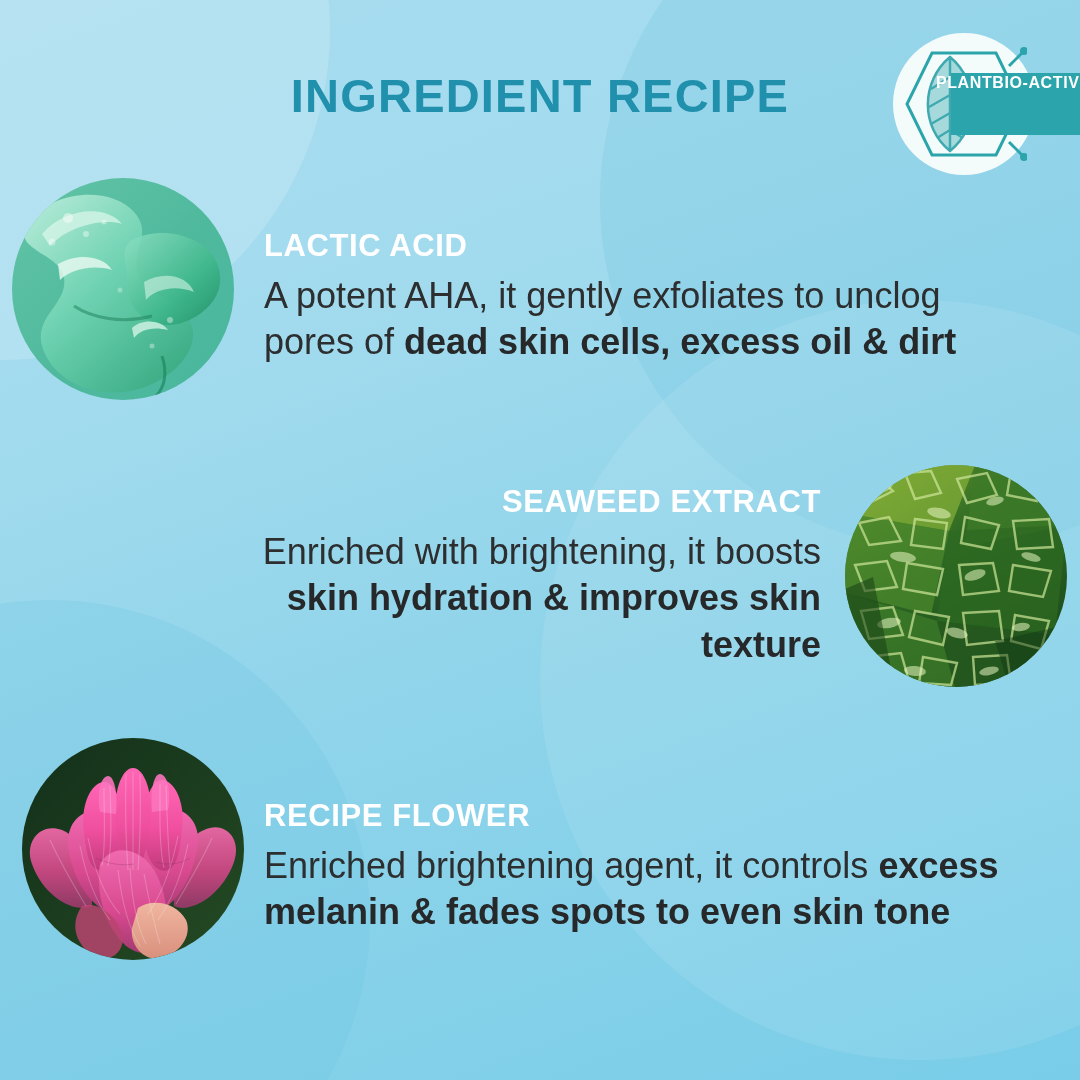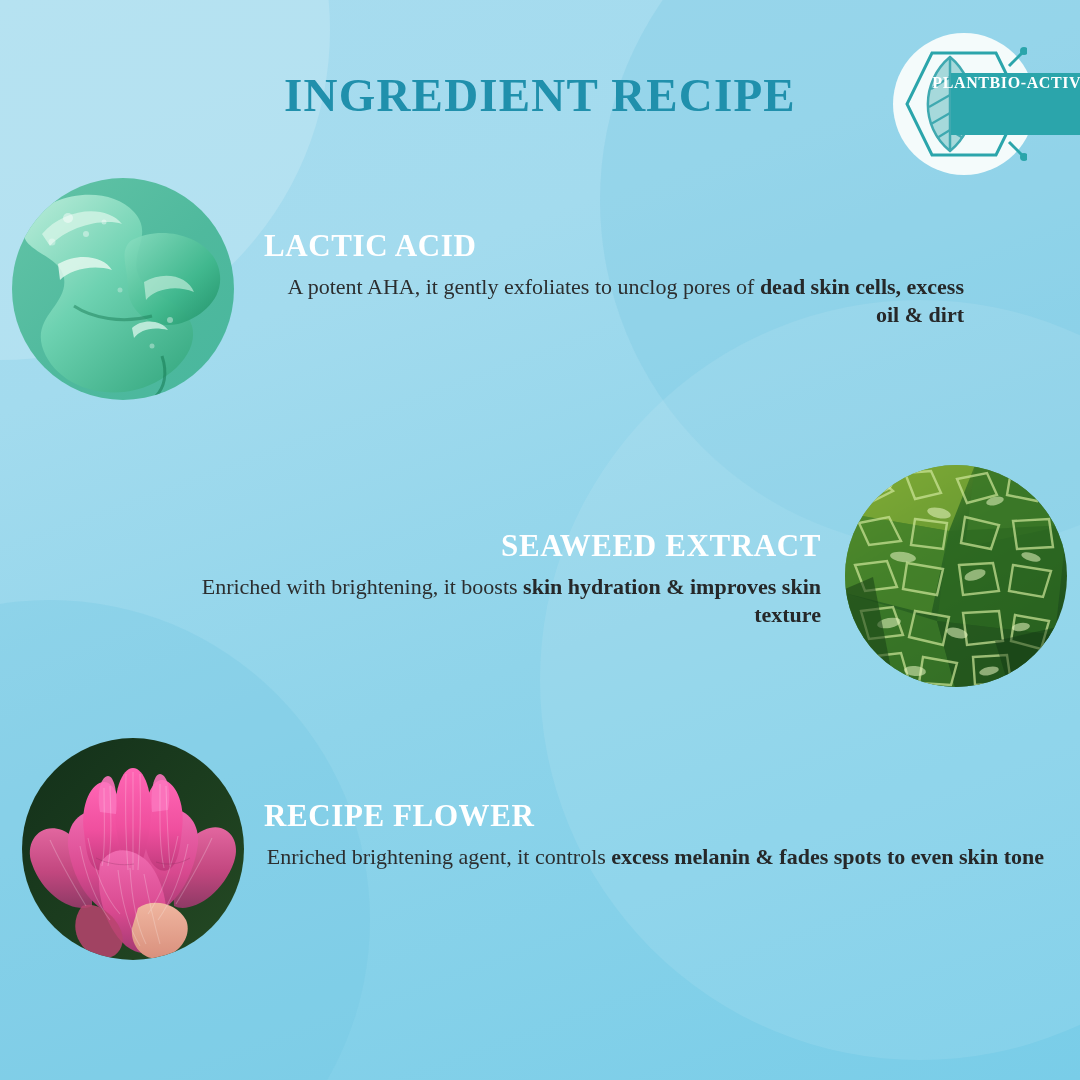--- a/index.html
+++ b/index.html
@@ -6,21 +6,21 @@
   html, body {
     margin: 0;
     padding: 0;
     background: #ffffff;
   }
   .canvas {
     position: relative;
     width: 1080px;
     height: 1080px;
     overflow: hidden;
-    font-family: Liberation Serif, serif;
+    font-family: Liberation Sans, sans-serif;
     background: linear-gradient(160deg, #a8dcef 0%, #a3dbee 28%, #8fd4ea 58%, #79cde8 100%);
   }
 
   
   .bg-blob {
     position: absolute;
     border-radius: 50%;
     pointer-events: none;
   }
   .blob-tl {
@@ -149,39 +149,38 @@
   }
   .ing-name {
     font-size: 31px;
     font-weight: bold;
     color: #ffffff;
     letter-spacing: 0.6px;
     line-height: 1.15;
     margin-bottom: 9px;
   }
   .ing-desc {
-    font-size: 22px;
+    font-size: 36px;
     color: #2c2e2f;
     line-height: 1.30;
-    text-align: right;
   }
   .ing-desc b {
     font-weight: bold;
     color: #262829;
   }
 
   .block-lactic {
     left: 258px;
     top: 228px;
     width: 700px;
     text-align: left;
   }
   .block-seaweed {
     left: 185px;
-    top: 528px;
+    top: 484px;
     width: 630px;
     text-align: right;
   }
   .block-lotus {
     left: 258px;
     top: 798px;
     width: 780px;
     text-align: left;
   }
 </style>

